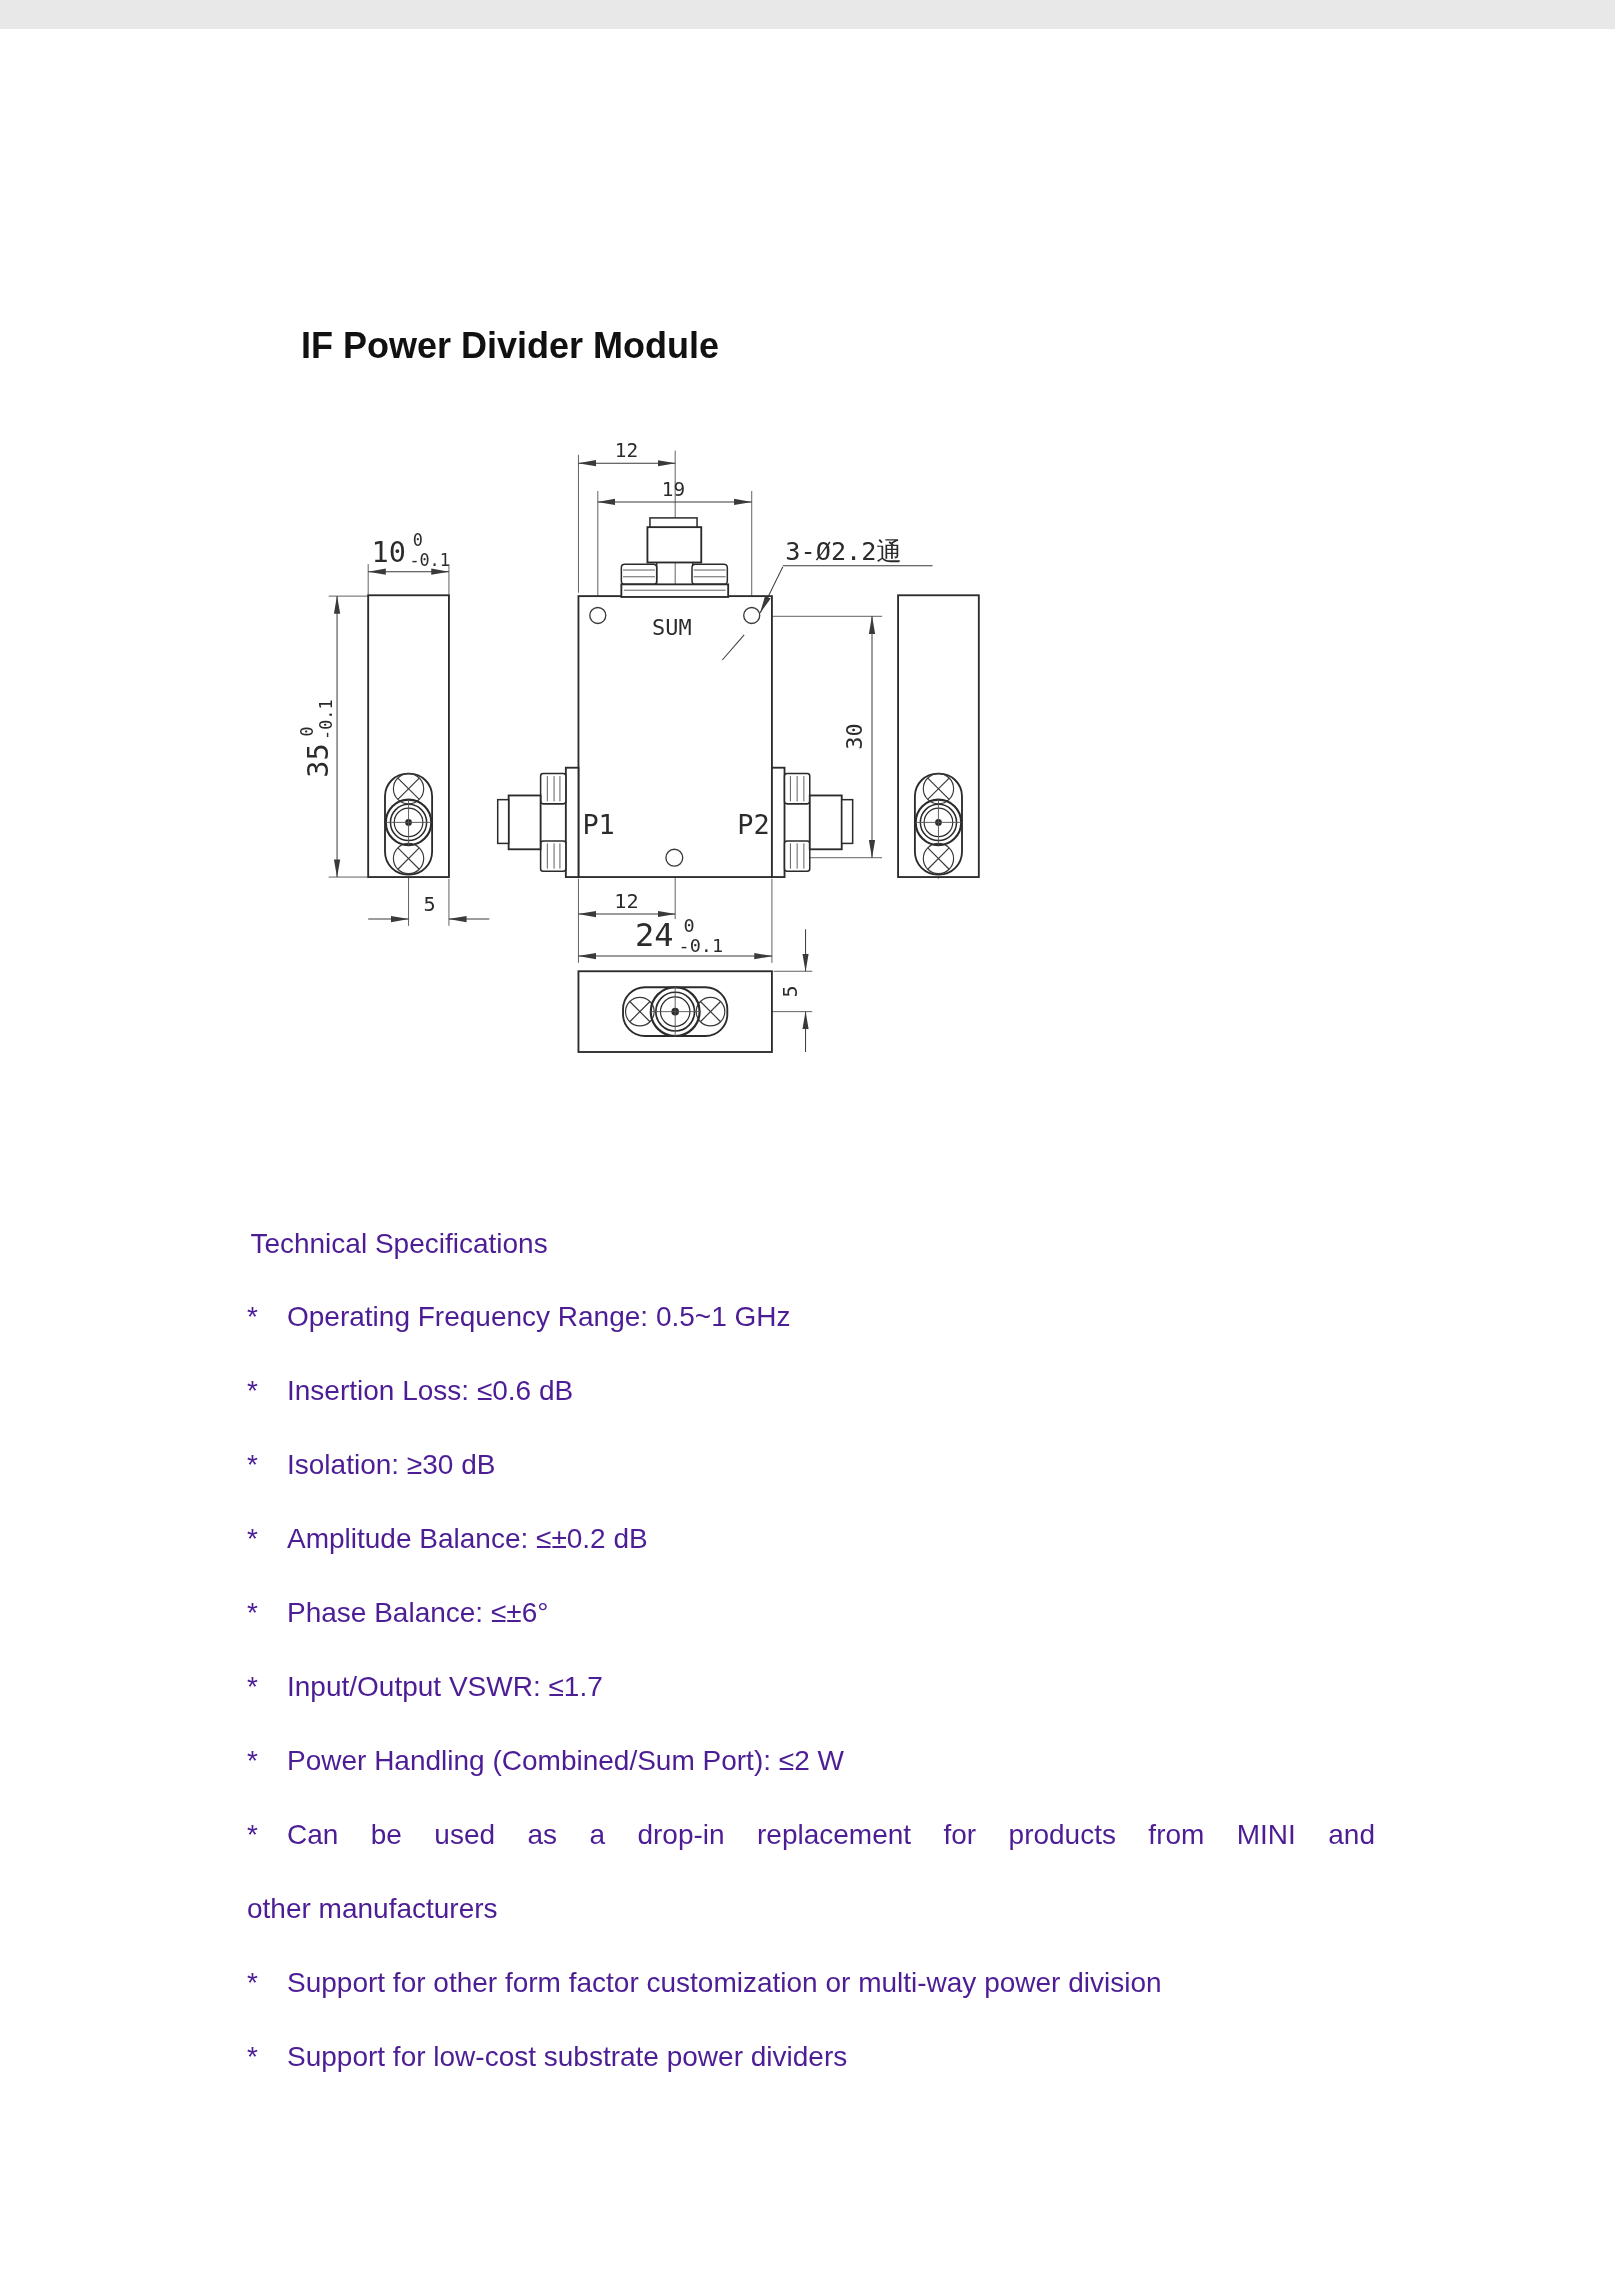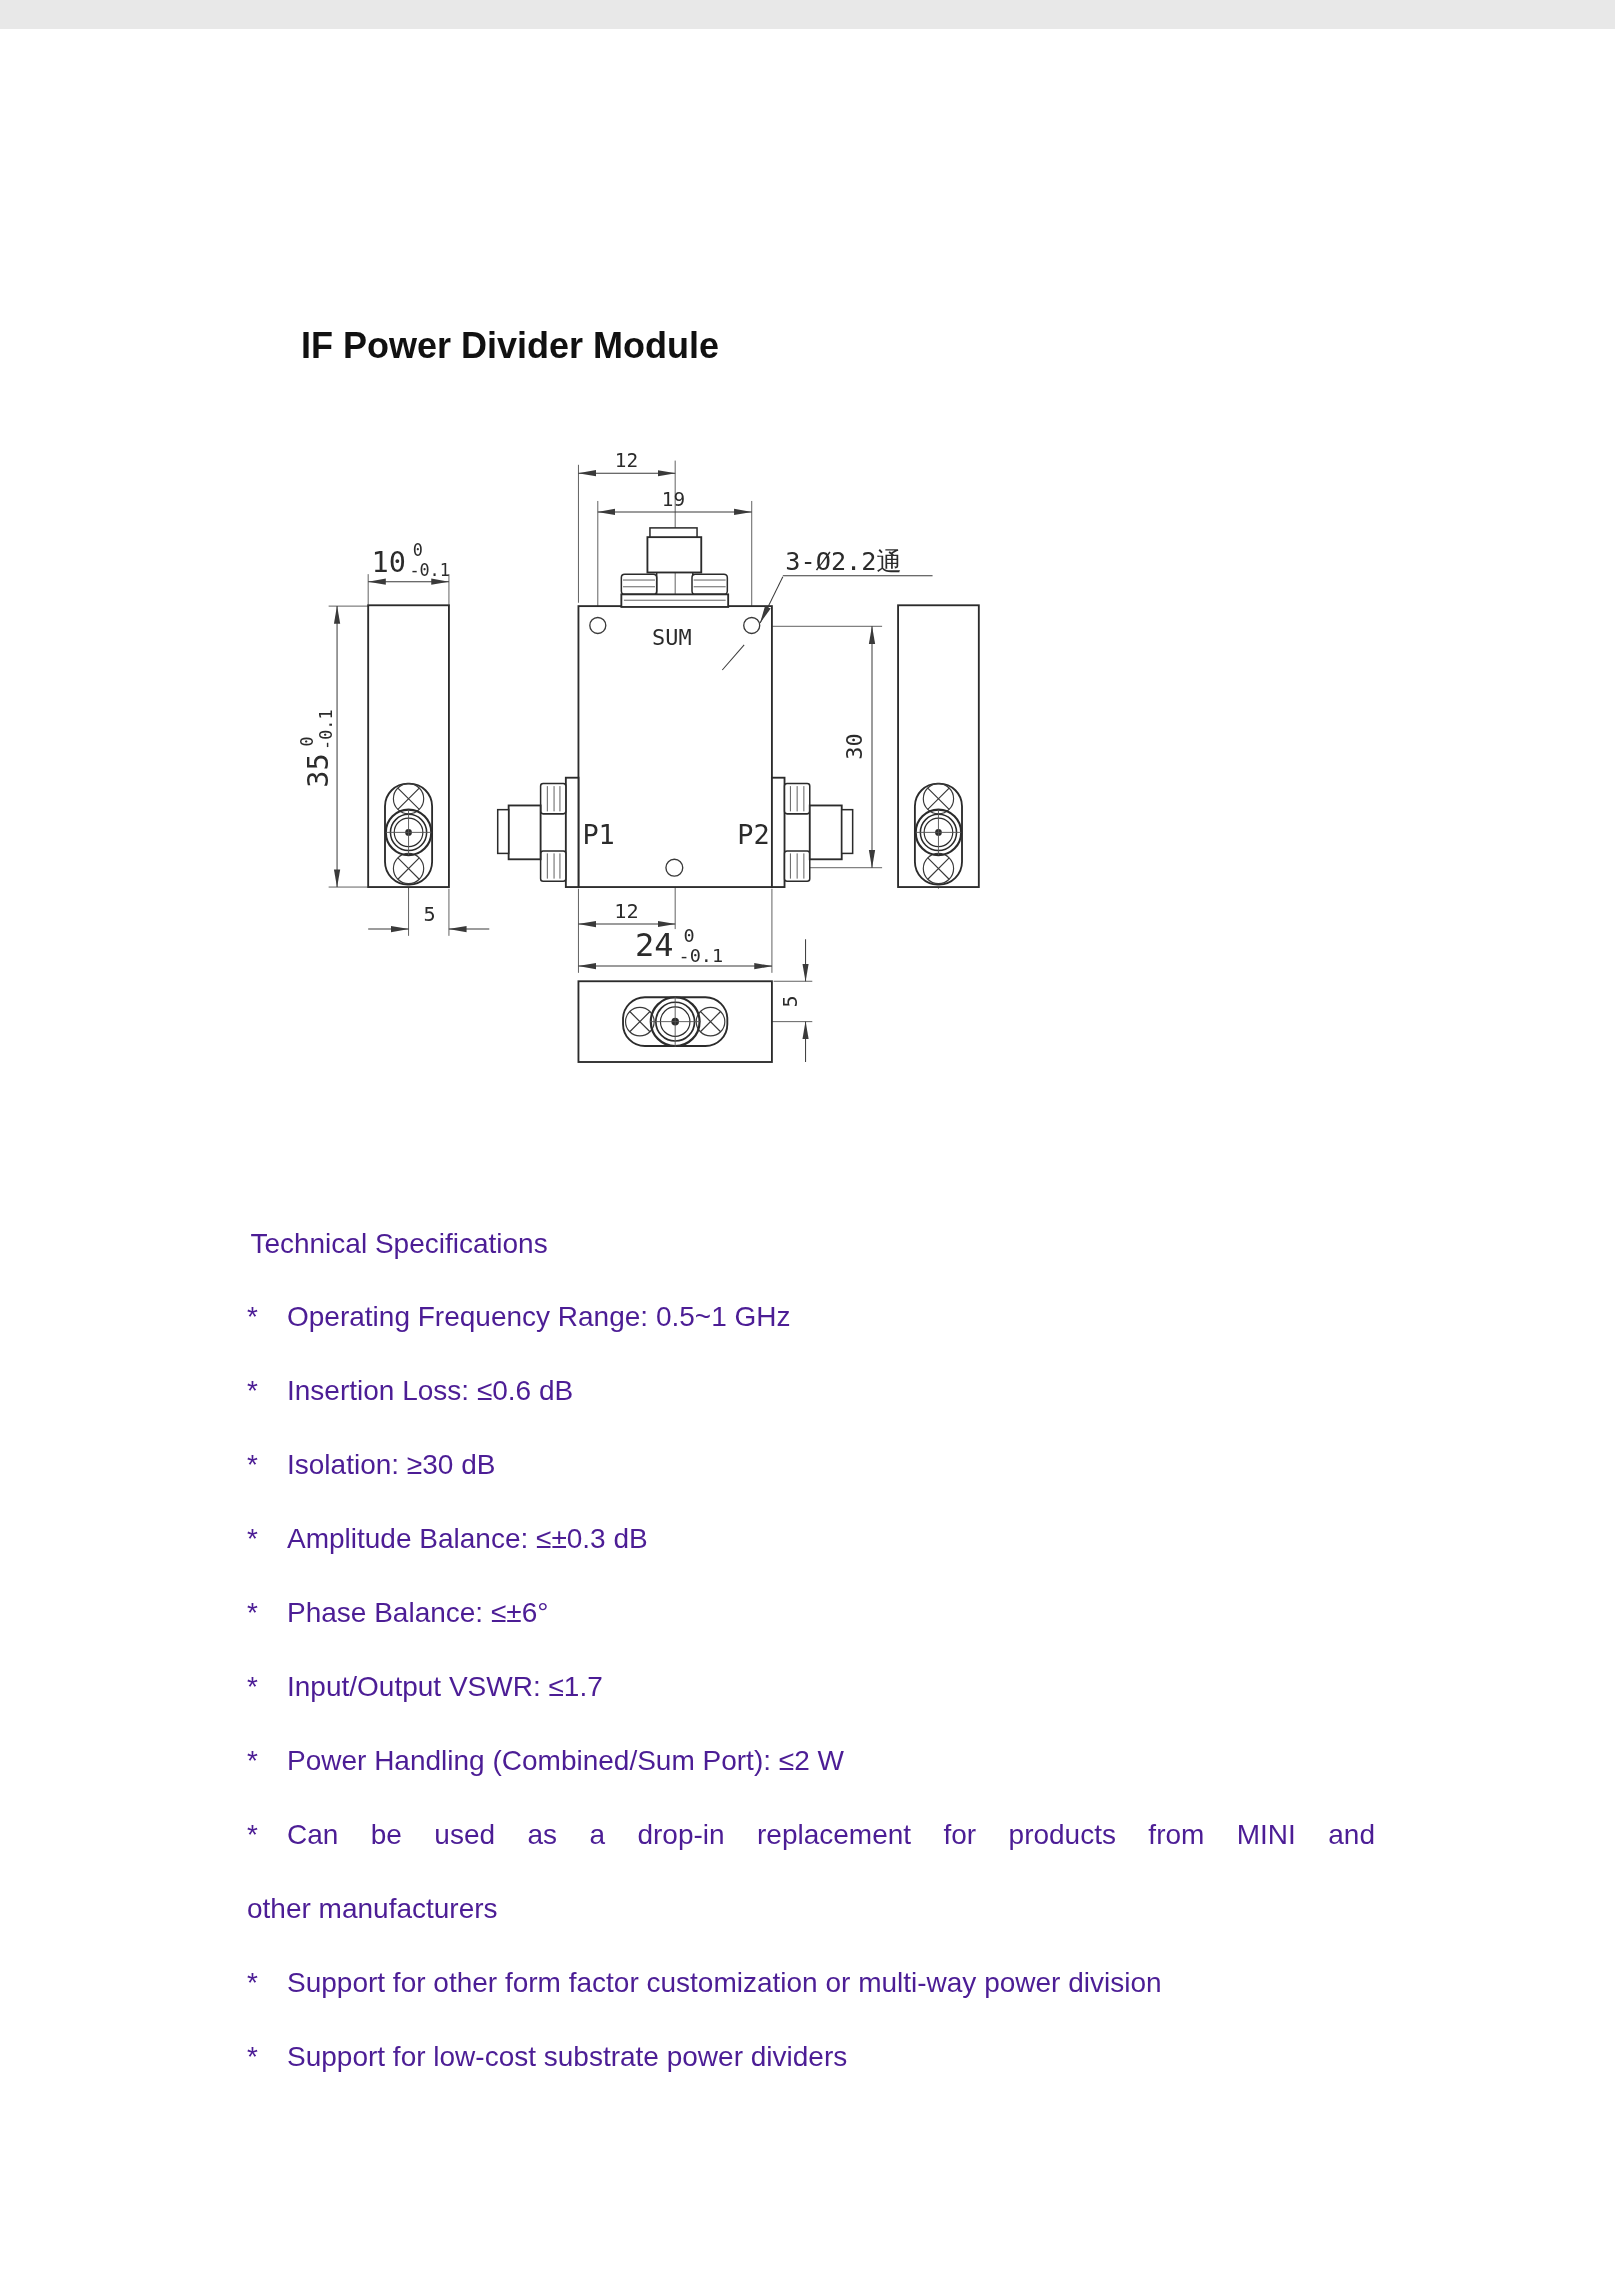--- a/index.html
+++ b/index.html
@@ -4,21 +4,21 @@
 <style>
   html,body{margin:0;padding:0;background:#e8e8e8;}
   .page{
     position:relative;width:1616px;height:2295px;background:#ffffff;
     font-family:"Liberation Sans",sans-serif;color:#1c1c1c;overflow:hidden;margin-top:29px;
   }
   .doc-title{
     position:absolute;left:301px;top:296px;font-size:36px;font-weight:700;
     line-height:1.15;letter-spacing:0px;color:#111;white-space:nowrap;
   }
-  .drawing{position:absolute;left:295px;top:387px;width:757px;height:715px;}
+  .drawing{position:absolute;left:295px;top:377px;width:757px;height:715px;}
   .drawing svg{display:block;width:100%;height:100%;}
 
   
   .part{fill:#ffffff;stroke:#2b2b2b;stroke-width:2.2;}
   .part2{fill:#ffffff;stroke:#2b2b2b;stroke-width:1.8;}
   .thin{stroke:#555555;stroke-width:1.1;fill:none;}
   .dim{stroke:#3a3a3a;stroke-width:1.2;fill:none;}
   .hole{fill:#ffffff;stroke:#3a3a3a;stroke-width:1.6;}
   .xline{stroke:#3a3a3a;stroke-width:1.4;fill:none;}
   .ring{fill:none;stroke:#2b2b2b;}
@@ -227,21 +227,21 @@
         <div class="spec-line">
           <span class="star">*</span>
           <span class="spec-text">Insertion Loss: ≤0.6 dB</span>
         </div>
         <div class="spec-line">
           <span class="star">*</span>
           <span class="spec-text">Isolation: ≥30 dB</span>
         </div>
         <div class="spec-line">
           <span class="star">*</span>
-          <span class="spec-text">Amplitude Balance: ≤±0.3 dB</span>
+          <span class="spec-text">Amplitude Balance: ≤±0.2 dB</span>
         </div>
         <div class="spec-line">
           <span class="star">*</span>
           <span class="spec-text">Phase Balance: ≤±6°</span>
         </div>
         <div class="spec-line">
           <span class="star">*</span>
           <span class="spec-text">Input/Output VSWR: ≤1.7</span>
         </div>
         <div class="spec-line">

